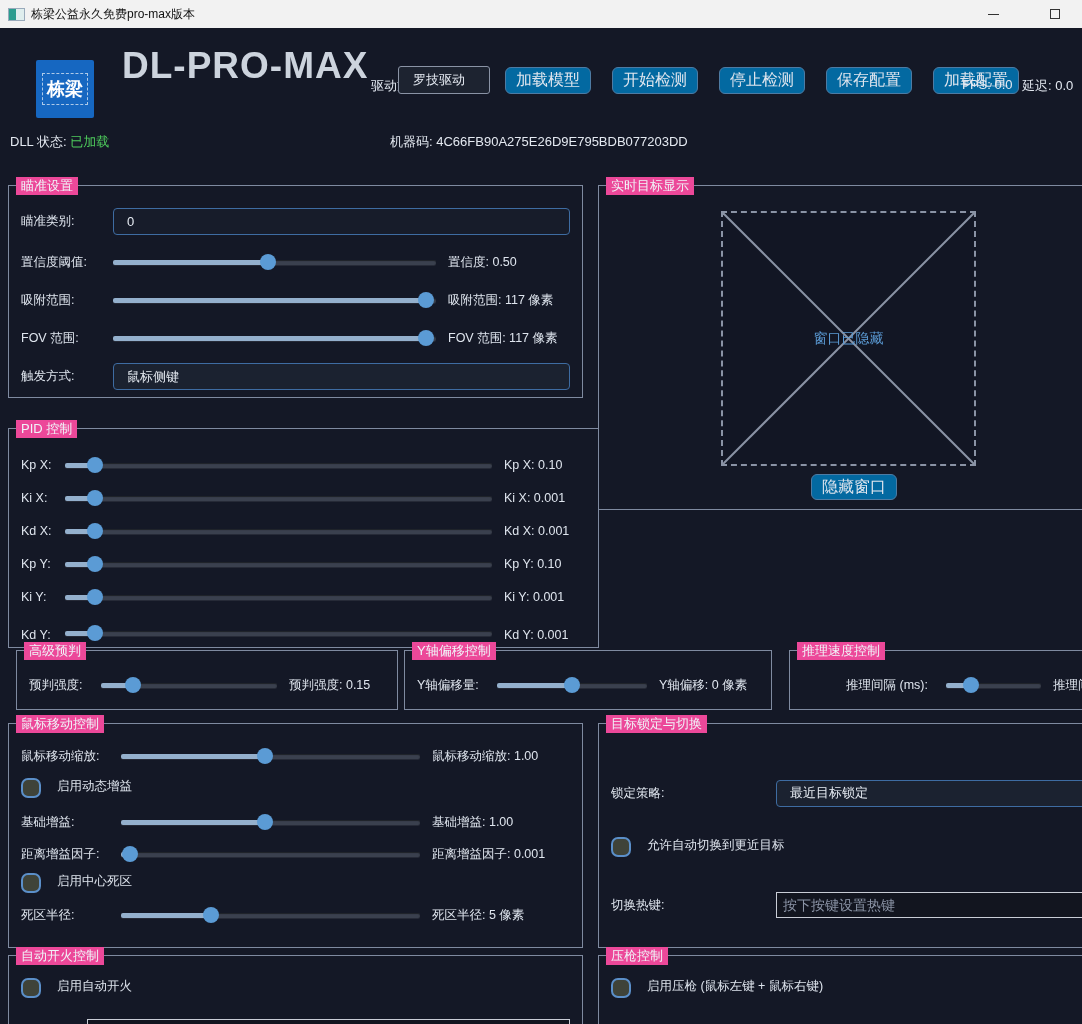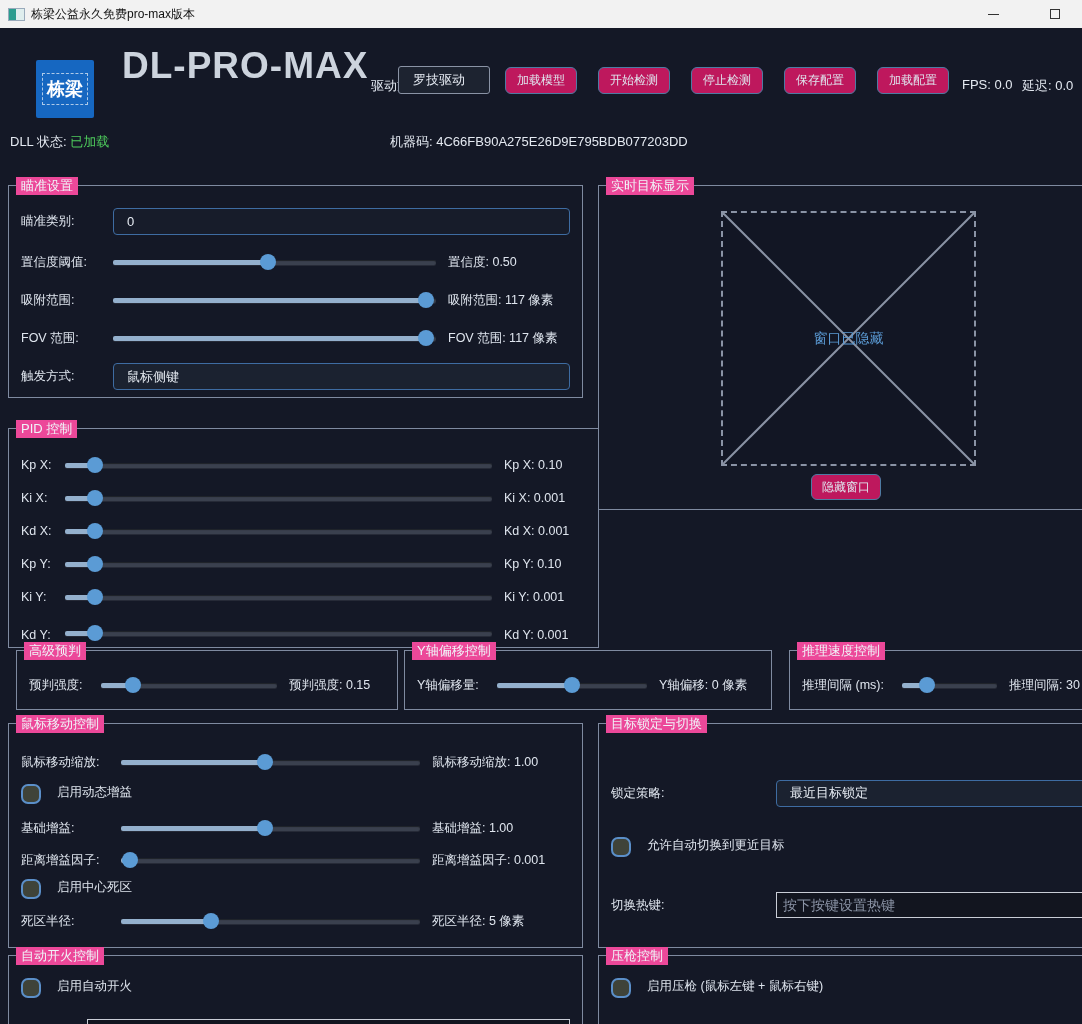--- a/index.html
+++ b/index.html
@@ -21,22 +21,22 @@
   .winbtn .sq{width:10px;height:10px;border:1px solid #333;}
   
   .logo{position:absolute;left:36px;top:60px;width:58px;height:58px;background:#1667c1;border-radius:2px;
     display:flex;align-items:center;justify-content:center;}
   .logo span{color:#fff;font-size:18px;font-weight:bold;border:1px dashed rgba(255,255,255,.65);padding:3px 4px;}
   .apptitle{position:absolute;left:122px;top:45px;font-size:37px;font-weight:800;color:#ccd3dd;letter-spacing:1px;}
   .drvlabel{position:absolute;left:371px;top:77px;font-size:13px;color:#dfe5ee;}
   .drvcombo{position:absolute;left:398px;top:66px;width:92px;height:28px;background:#1d2330;
     border:1px solid #8a93a5;border-radius:3px;display:flex;align-items:center;padding-left:14px;font-size:13px;}
   .topbtns{position:absolute;left:505px;top:67px;display:flex;gap:21px;}
-  .hbtn{height:27px;min-width:72px;padding:0 10px;background:#be185d;border:1px solid #4e7ba3;border-radius:6px;
-    color:#dfe5ee;font-size:12px;display:flex;align-items:center;justify-content:center;white-space:nowrap;}
+  .hbtn{height:27px;min-width:72px;padding:0 10px;background:#0369a1;border:1px solid #4e7ba3;border-radius:6px;
+    color:#dfe5ee;font-size:16px;display:flex;align-items:center;justify-content:center;white-space:nowrap;}
   .fps{position:absolute;left:962px;top:77px;font-size:13px;white-space:nowrap;}
   .lat{position:absolute;left:1022px;top:77px;font-size:13px;white-space:nowrap;}
   
   .statusrow{position:absolute;left:10px;top:133px;font-size:13px;}
   .green{color:#4ecb5c;}
   .machine{position:absolute;left:390px;top:133px;font-size:13px;}
   
   .group{position:absolute;border:1px solid #7f8aa0;}
   .gtitle{position:absolute;top:-9px;left:7px;background:#ec4899;padding:0 5px;font-size:13px;color:#f0f3f8;white-space:nowrap;}
   
@@ -56,21 +56,21 @@
     padding:0 6px;height:26px;}
   .hotkey::placeholder{color:#8a93a5;}
   .cbrow{display:flex;align-items:flex-start;gap:16px;padding:0 12px;height:24px;}
   .checkbox{width:20px;height:20px;border:2px solid #5b8fc9;border-radius:7px;background:#3f4339;flex:none;}
   .cblabel{font-size:12.5px;color:#dfe5ee;white-space:nowrap;}
   
   .aim .flabel{width:92px;} .aim .fvalue{width:134px;}
   .pid .flabel{width:44px;} .pid .fvalue{width:94px;}
   .pred .flabel{width:72px;} .pred .fvalue{width:108px;}
   .yoff .flabel{width:80px;} .yoff .fvalue{width:112px;}
-  .infer .flabel{width:100px;} .infer .slider{flex:none;width:95px;} .infer .fvalue{flex:1;}
+  .infer .flabel{width:100px;margin-left:44px;} .infer .slider{flex:none;width:95px;} .infer .fvalue{flex:1;}
   .mouse .flabel{width:100px;} .mouse .fvalue{width:150px;}
   .recoil .flabel{width:74px;} .recoil .slider{flex:none;width:295px;}
   
   .previewbox{position:absolute;left:122px;top:25px;width:255px;height:255px;border:2px dashed #8a93a5;background:#121624;}
   .previewbox svg{position:absolute;left:0;top:0;}
   .hiddentext{position:absolute;left:0;top:0;width:100%;height:100%;display:flex;align-items:center;justify-content:center;
     font-size:14px;color:#5b9bd5;}
   .hidebtn{position:absolute;left:212px;top:288px;height:26px;min-width:68px;}
 </style>
 </head>
@@ -273,21 +273,21 @@
           <div class="fill" style="width: 26%;"></div>
           <div class="handle" style="left: 26%;"></div>
         </div>
       </div>
     <span class="fvalue">推理间隔: 30 ms</span>
   </div>
 </div>
 
 <div class="group mouse" style="left:8px;top:723px;width:575px;height:225px;">
   <span class="gtitle">鼠标移动控制</span>
-  <div class="frow" style="margin-top:26px;">
+  <div class="frow" style="margin-top:20px;">
     <span class="flabel">鼠标移动缩放:</span>
     <div class="slider">
         <div class="track">
           <div class="fill" style="width: 48%;"></div>
           <div class="handle" style="left: 48%;"></div>
         </div>
       </div>
     <span class="fvalue">鼠标移动缩放: 1.00</span>
   </div>
   <div class="cbrow" style="margin-top:10px;">

